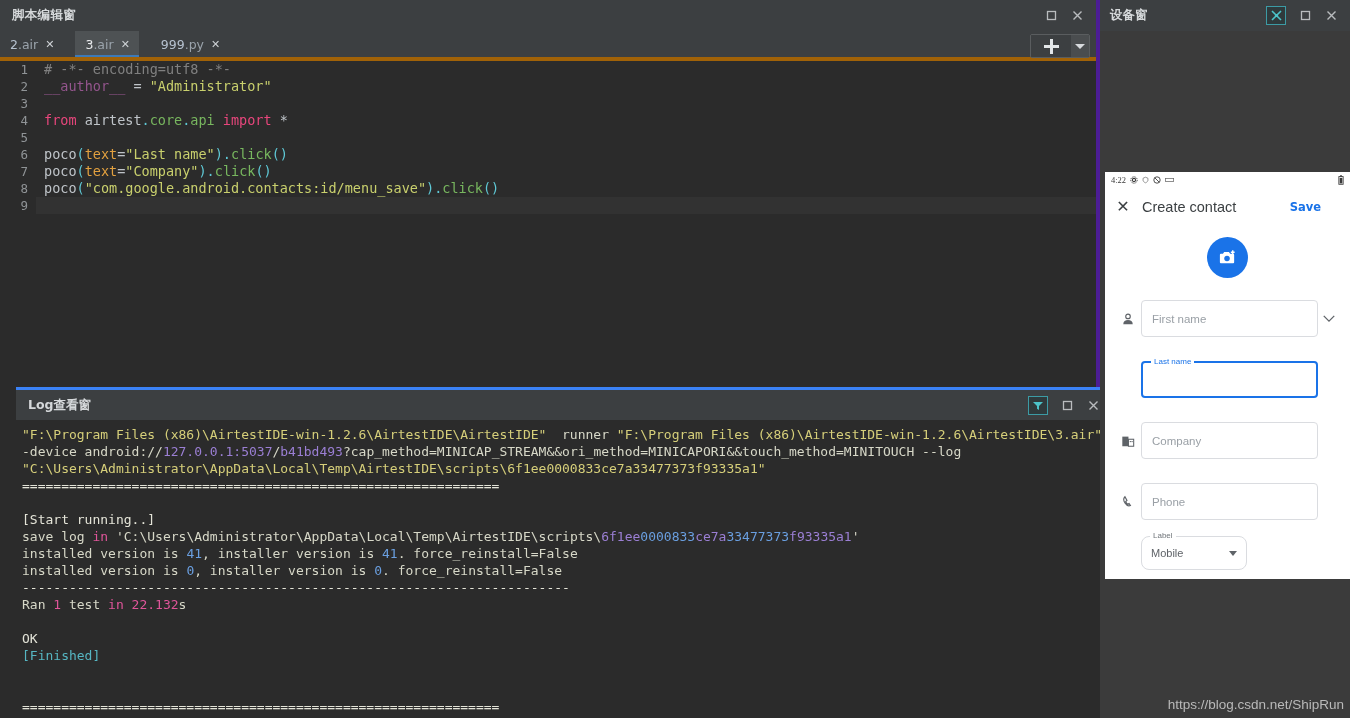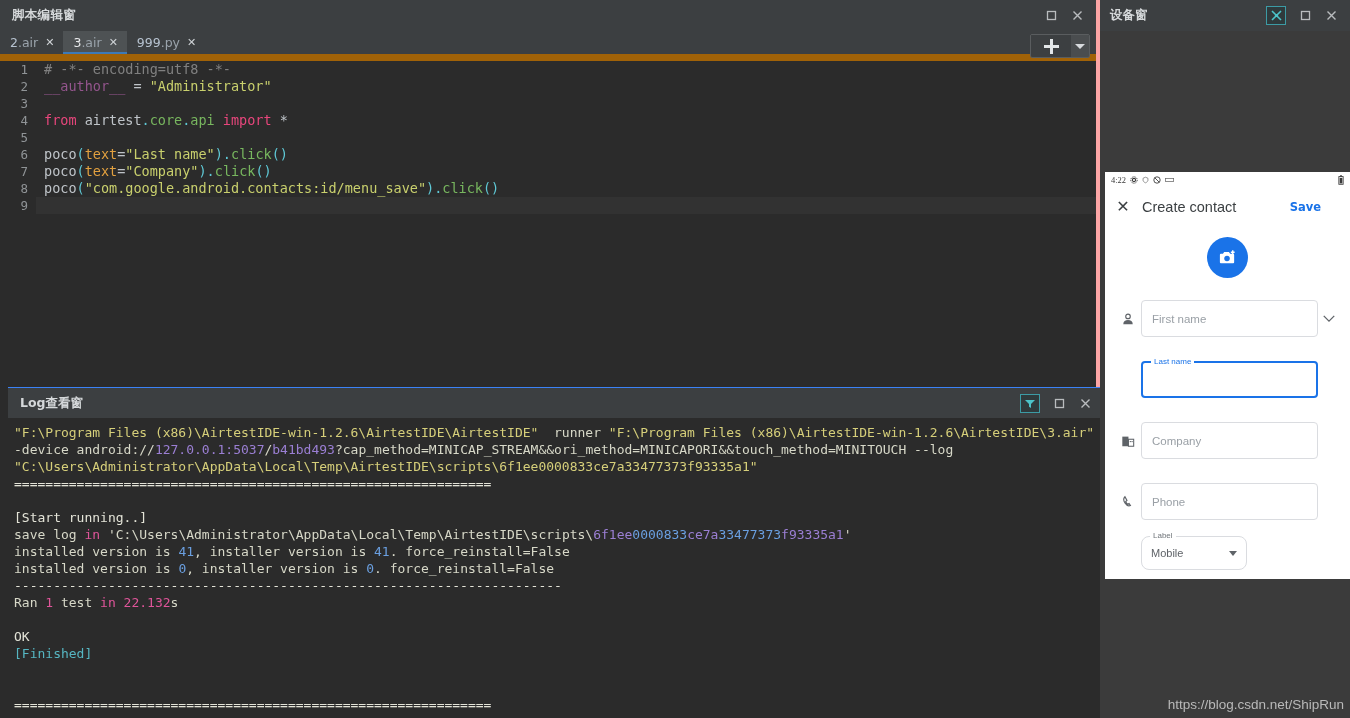--- a/index.html
+++ b/index.html
@@ -2,21 +2,21 @@
 <html><head>
 <meta charset="utf-8">
 <style>
   * { box-sizing: border-box; margin: 0; padding: 0; }
   html, body {
     width: 1350px; height: 718px;
     background: #2b2b2b;
     font-family: "DejaVu Sans", "Liberation Sans", sans-serif;
     overflow: hidden;
   }
-  .app { position: relative; width: 1350px; height: 555px; background: #fca5a5; }
+  .app { position: relative; width: 1350px; height: 555px; background: #4c1d95; }
 
   
   .left-col {
     position: absolute; left: 0; top: 0;
     width: 1096px; height: 718px;
     background: #2b2b2b;
   }
 
   
   .script-window {
@@ -34,21 +34,21 @@
   .win-btns { position: absolute; right: 6px; top: 0; height: 31px; display: flex; align-items: center; }
   .win-btn {
     width: 26px; height: 22px; display: flex; align-items: center; justify-content: center;
     color: #b9bcbe; font-size: 12px; cursor: default;
   }
   .win-btn svg { display: block; }
 
   
   .tabbar {
     height: 30px; background: #3c3f41; display: flex; align-items: stretch;
-    position: relative; border-bottom: 7px solid #a16207;
+    position: relative; border-bottom: 4px solid #a16207; gap: 12px;
   }
   .tab {
     display: flex; align-items: center; padding: 0 9px 0 10px;
     color: #b6c2cf; font-size: 12.5px; position: relative; gap: 7px;
     background: transparent;
   }
   .tab.active { background: #4e5254; color: #e8eaec; }
   .tab.active::after {
     content: ""; position: absolute; left: 0; right: 0; bottom: 0;
     height: 2px; background: #3d7ab8;
@@ -100,22 +100,22 @@
   .t-kw2     { color: #e8467c; }
   .t-str     { color: #c9d06d; }
   .t-self    { color: #94558d; }
   .t-fn      { color: #78b75f; }
   .t-punc    { color: #5fc9d6; }
   .t-attr    { color: #e2a03f; }
   .t-plain   { color: #bfc4c9; }
 
   
   .log-window {
-    position: absolute; left: 8px; top: 387px; width: 1096px; height: 331px;
-    background: #2b2b2b; border-top: 1px solid #3b82f6;
+    position: absolute; left: 16px; top: 387px; width: 1096px; height: 331px;
+    background: #2b2b2b; border-top: 3px solid #3b82f6;
   }
   .log-title { height: 30px; background: #3c3f41; display: flex; align-items: center; position: relative; }
   .log-title .title {
     color: #d5d8da; font-size: 12.5px; font-weight: bold; margin-left: 12px;
   }
   .icon-box {
     width: 20px; height: 19px; border: 1px solid #3c9ba5; background: #2f3a3c;
     display: flex; align-items: center; justify-content: center; margin-right: 6px;
   }
   .log-body {

